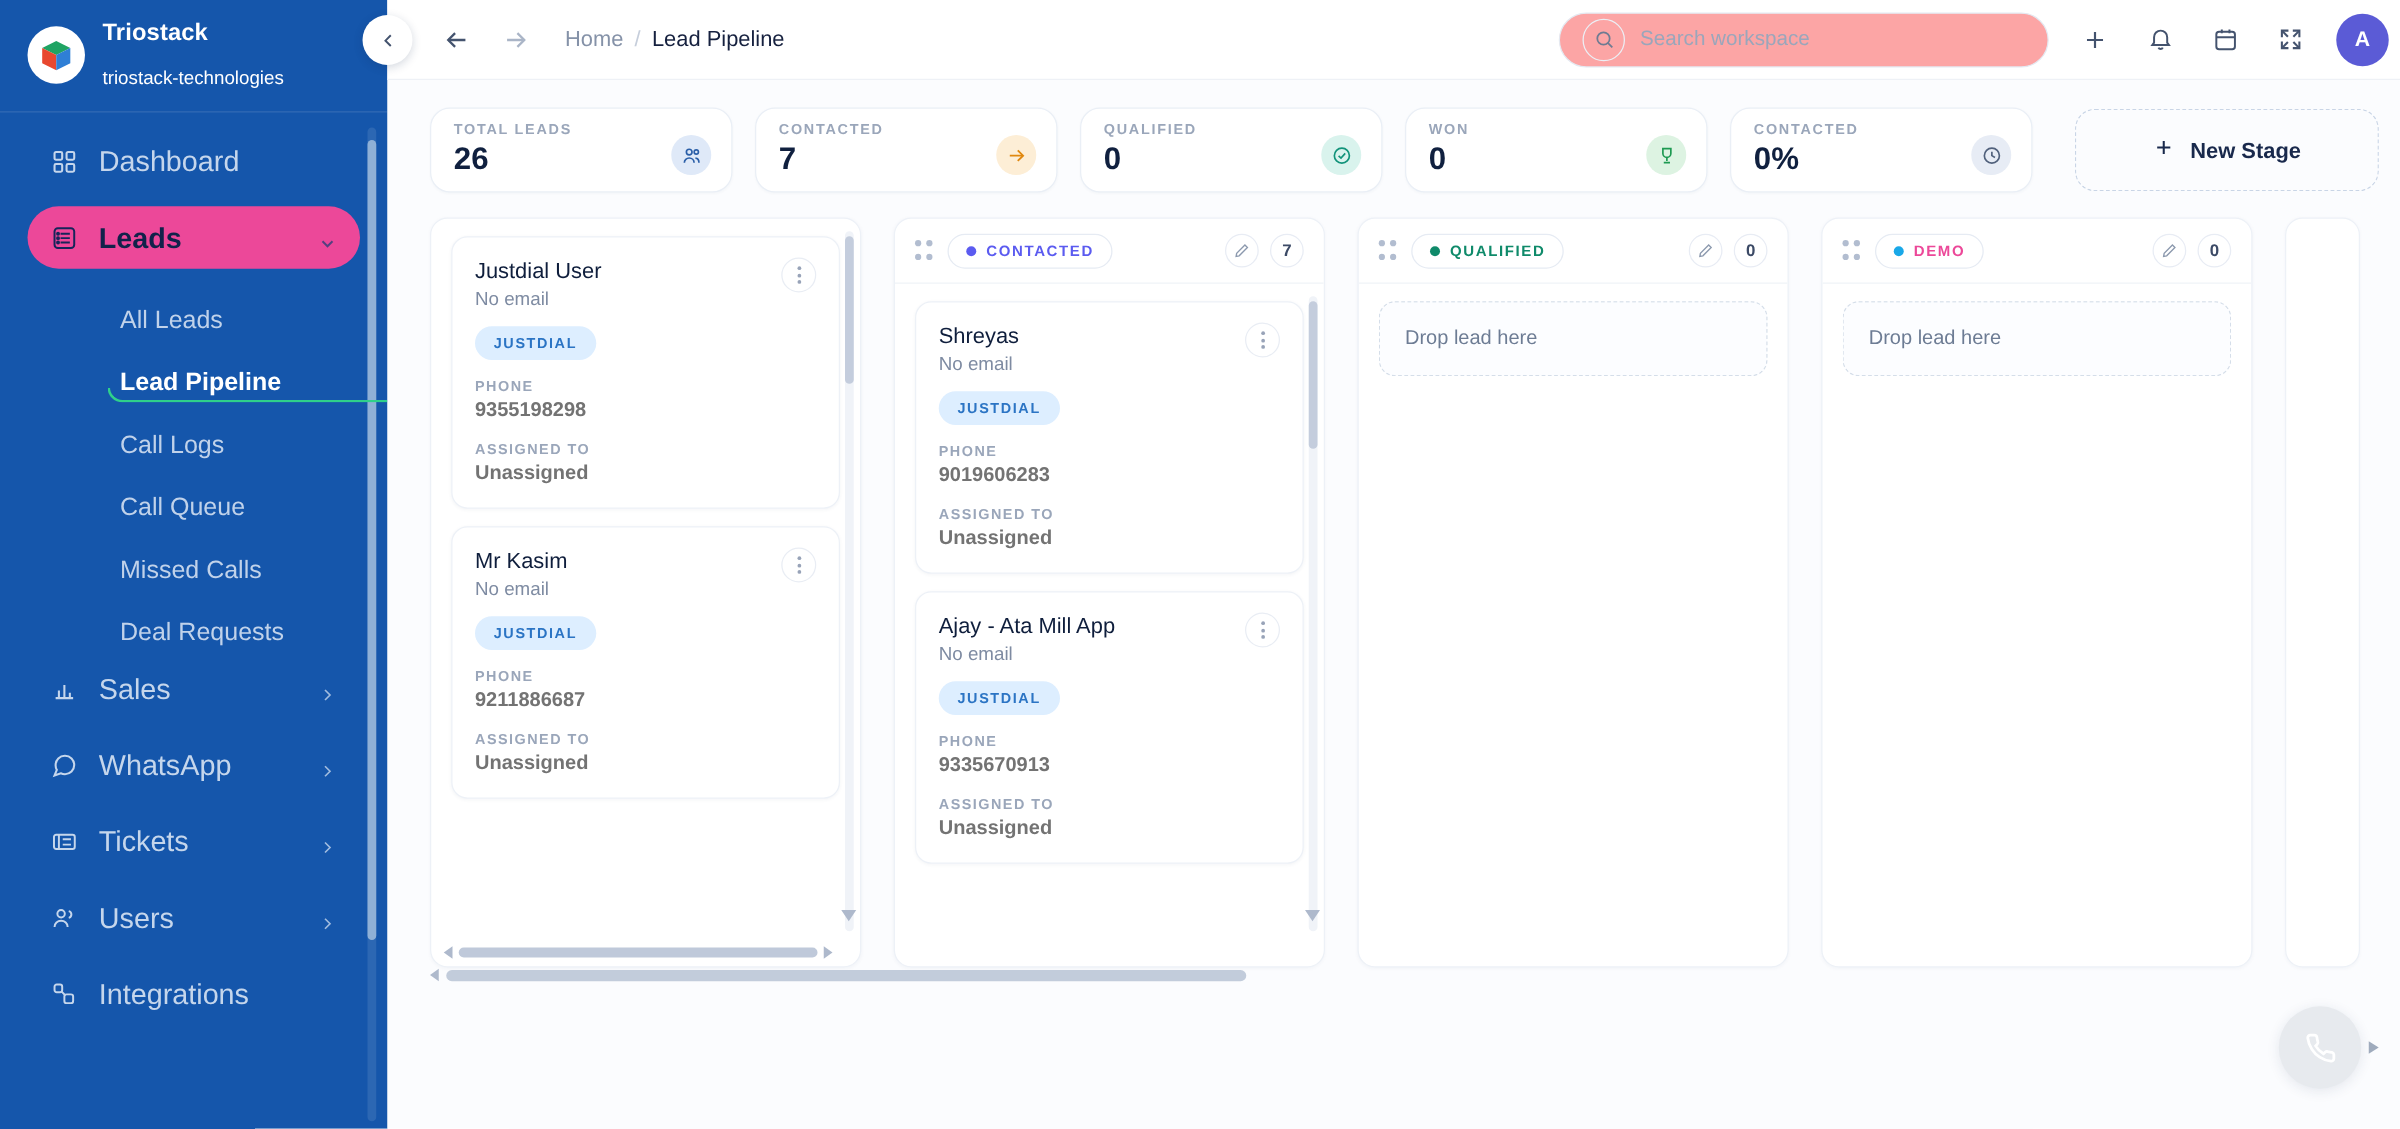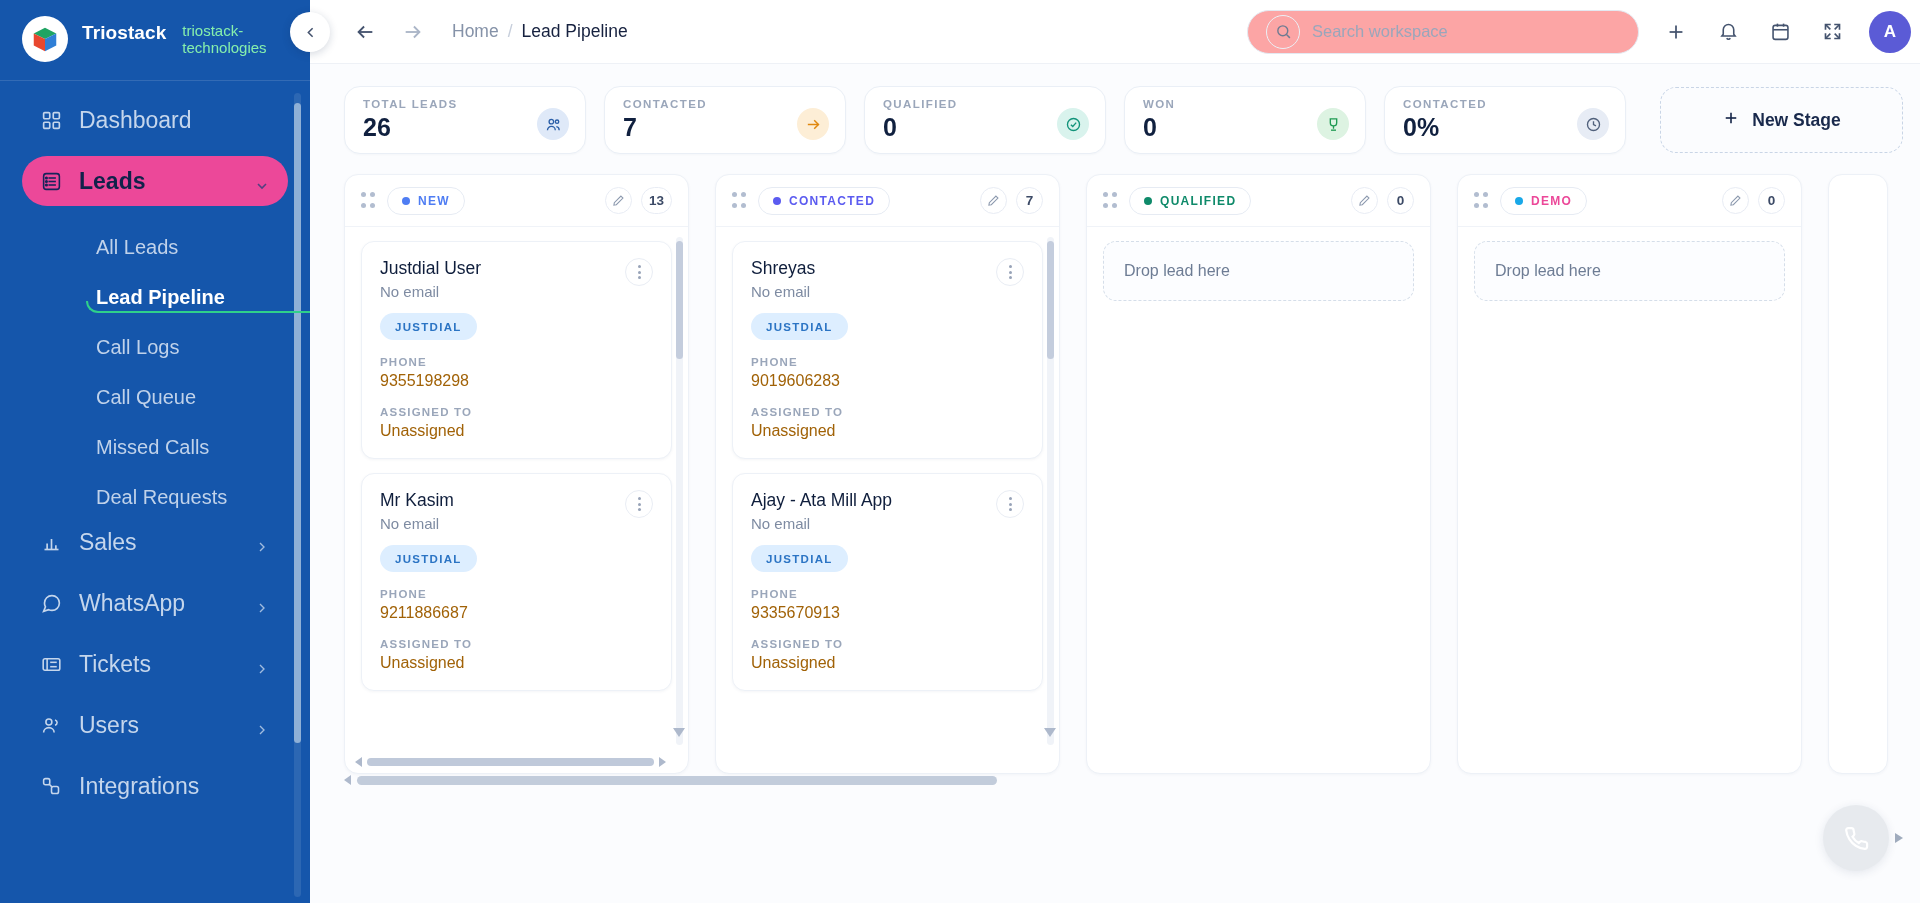--- a/index.html
+++ b/index.html
@@ -21,23 +21,23 @@
   }
   .sb-brand {
     display: flex; align-items: center; gap: 14px;
     padding: 16px 20px 18px 22px;
   }
   .sb-logo {
     width: 46px; height: 46px; border-radius: 50%;
     background: #ffffff; flex: 0 0 46px;
     display: flex; align-items: center; justify-content: center;
   }
-  .sb-brand-text { display: flex; flex-direction: row; gap: 16px; }
+  .sb-brand-text { display: flex; flex-direction: column; gap: 16px; }
   .sb-title { color: #fff; font-size: 19px; font-weight: bold; letter-spacing: .1px; }
-  .sb-sub { color: #86efac; font-size: 15px; }
+  .sb-sub { color: #ffffff; font-size: 15px; }
 
   .sb-divider { height: 1px; background: rgba(255,255,255,.13); }
 
   .sb-scroll {
     flex: 1 1 auto; position: relative; padding: 14px 0 0 0;
     overflow: hidden;
   }
   .sb-track {
     position: absolute; right: 9px; top: 12px; bottom: 6px; width: 7px;
     background: rgba(255,255,255,.10); border-radius: 4px;
@@ -203,21 +203,21 @@
     display: flex; flex-direction: column; align-items: center; justify-content: center; gap: 2.5px;
     cursor: pointer; flex: 0 0 28px;
   }
   .kebab i { width: 3px; height: 3px; background: #98a3b8; border-radius: 50%; display: block; }
   .src-badge {
     display: inline-flex; align-items: center; height: 27px; padding: 0 15px;
     background: #ddeeff; color: #2b74c4; border-radius: 14px;
     font-size: 11.5px; font-weight: bold; letter-spacing: 1.3px; margin-top: 13px;
   }
   .fld-label { font-size: 11.5px; letter-spacing: 1.2px; color: #9aa6ba; font-weight: bold; margin-top: 16px; }
-  .fld-value { font-size: 16px; color: #a16207; margin-top: 4px; }
+  .fld-value { font-size: 16px; color: #737373; margin-top: 4px; font-weight: bold; }
 
   .dropzone {
     border: 1.6px dashed #d5dee9; border-radius: 13px;
     height: 60px; display: flex; align-items: center; padding-left: 20px;
     color: #6d7c94; font-size: 16px; background: #fcfdff;
   }
 
   .board-hscroll {
     position: absolute; left: 34px; right: 28px; bottom: 118px;
     height: 10px; display: flex; align-items: center; gap: 6px;
@@ -534,40 +534,20 @@
             </svg>
         </span>
         <span>New Stage</span>
       </div>
     </section>
 
     <section class="board-wrap">
       <div class="board">
 
         <div class="column">
-          <div class="col-head">
-            <span class="drag-dots">
-                <i></i>
-                <i></i>
-                <i></i>
-                <i></i>
-              </span>
-            <span class="stage-pill">
-              <span class="stage-dot" style="background:#4f7df3"></span>
-              <span style="color:#4f7df3">NEW</span>
-            </span>
-            <span class="col-head-right">
-              <span class="pencil-btn">
-                <svg width="13" height="13" viewBox="0 0 24 24" fill="none" stroke="#8c99ae" stroke-width="2">
-                  <path d="M16.5 3.8l3.7 3.7L8 19.7l-4.5.8.8-4.5z"></path>
-                  </svg>
-              </span>
-              <span class="count-badge">13</span>
-            </span>
-          </div>
           <div class="col-body">
             <div class="lead-card">
               <div class="lc-top">
                 <div class="lc-names">
                   <div class="lc-name">Justdial User</div>
                   <div class="lc-email">No email</div>
                 </div>
                 <span class="kebab">
                     <i></i>
                     <i></i>

